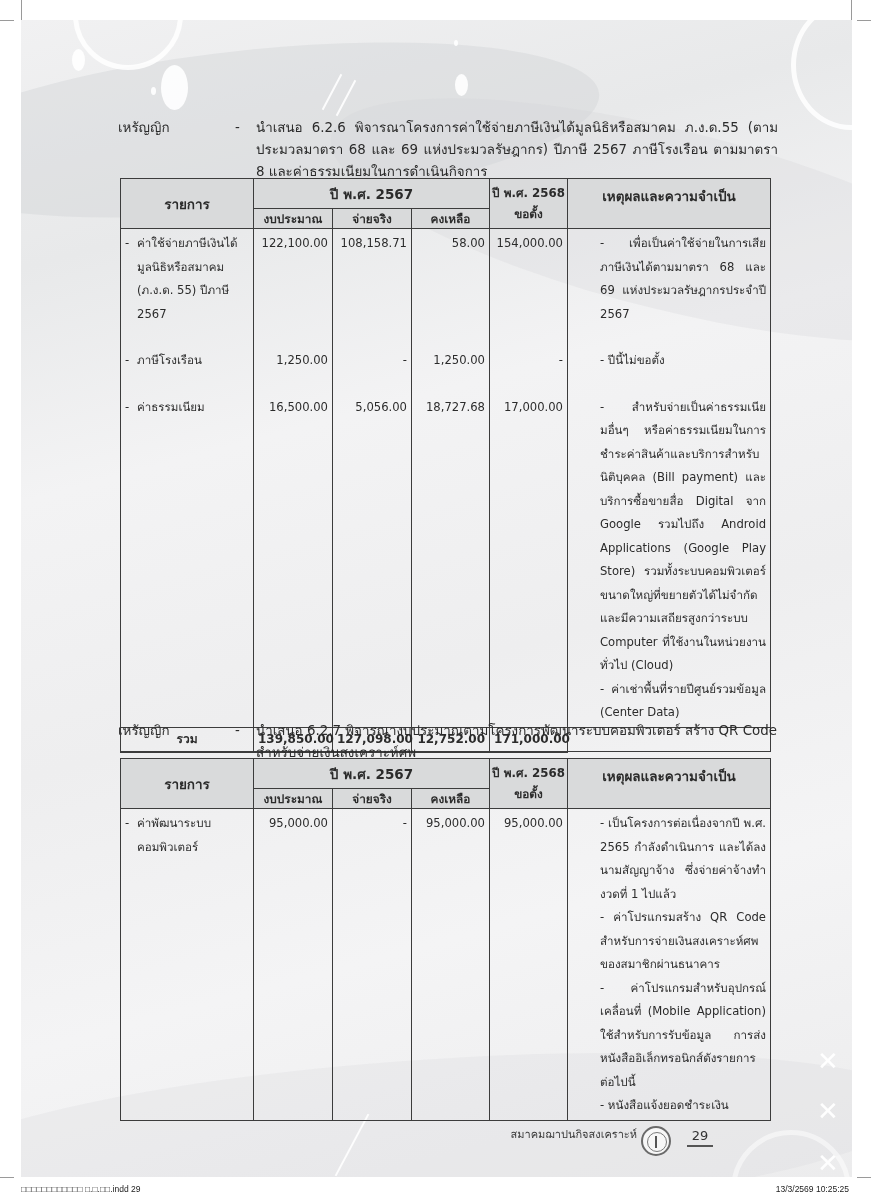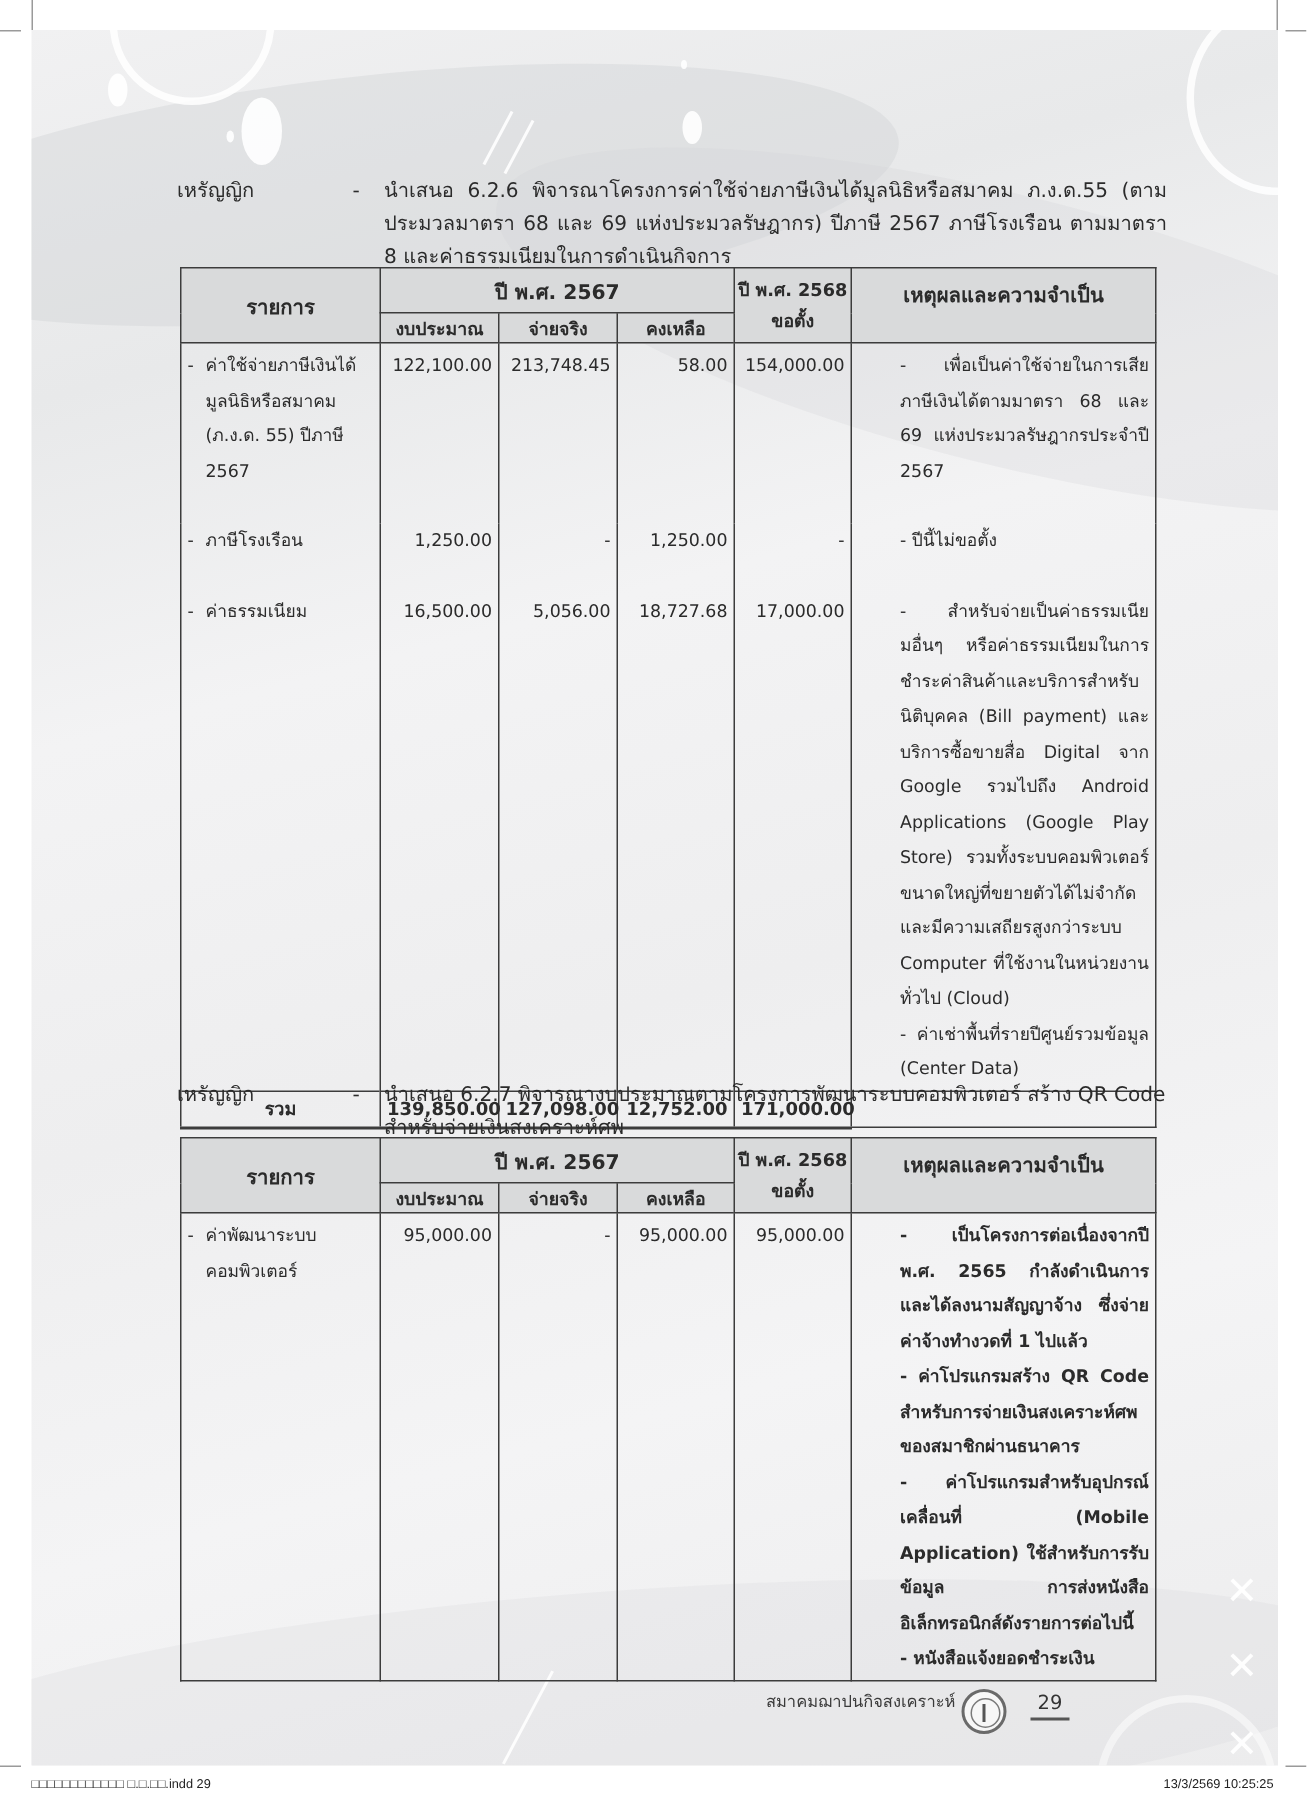--- a/index.html
+++ b/index.html
@@ -118,21 +118,21 @@
     </thead>
     <tbody>
       <tr>
         <td>
             <div class="item">
               <span class="d">-</span>
               <span>ค่าใช้จ่ายภาษีเงินได้มูลนิธิหรือสมาคม (ภ.ง.ด. 55) ปีภาษี 2567</span>
             </div>
           </td>
         <td class="num">122,100.00</td>
-        <td class="num">213,748.45</td>
+        <td class="num">108,158.71</td>
         <td class="num">58.00</td>
         <td class="num">154,000.00</td>
         <td class="reason">
             <p>- เพื่อเป็นค่าใช้จ่ายในการเสียภาษีเงินได้ตามมาตรา 68 และ 69 แห่งประมวลรัษฎากรประจำปี 2567</p>
             <div class="gap"></div>
           </td>
       </tr>
       <tr>
         <td style="padding-top:0;">
             <div class="item">
@@ -212,21 +212,21 @@
         <td>
             <div class="item">
               <span class="d">-</span>
               <span>ค่าพัฒนาระบบคอมพิวเตอร์</span>
             </div>
           </td>
         <td class="num">95,000.00</td>
         <td class="num">-</td>
         <td class="num">95,000.00</td>
         <td class="num">95,000.00</td>
-        <td class="reason" style="padding-bottom:2px;font-weight:bold;">
+        <td class="reason" style="padding-bottom:2px;">
           <p>- เป็นโครงการต่อเนื่องจากปี พ.ศ. 2565 กำลังดำเนินการ และได้ลงนามสัญญาจ้าง ซึ่งจ่ายค่าจ้างทำงวดที่ 1 ไปแล้ว</p>
           <p>- ค่าโปรแกรมสร้าง QR Code สำหรับการจ่ายเงินสงเคราะห์ศพของสมาชิกผ่านธนาคาร</p>
           <p>- ค่าโปรแกรมสำหรับอุปกรณ์เคลื่อนที่ (Mobile Application) ใช้สำหรับการรับข้อมูล การส่งหนังสืออิเล็กทรอนิกส์ดังรายการต่อไปนี้</p>
           <p>- หนังสือแจ้งยอดชำระเงิน</p>
         </td>
       </tr>
     </tbody>
   </table>
 
   <div class="footer">

